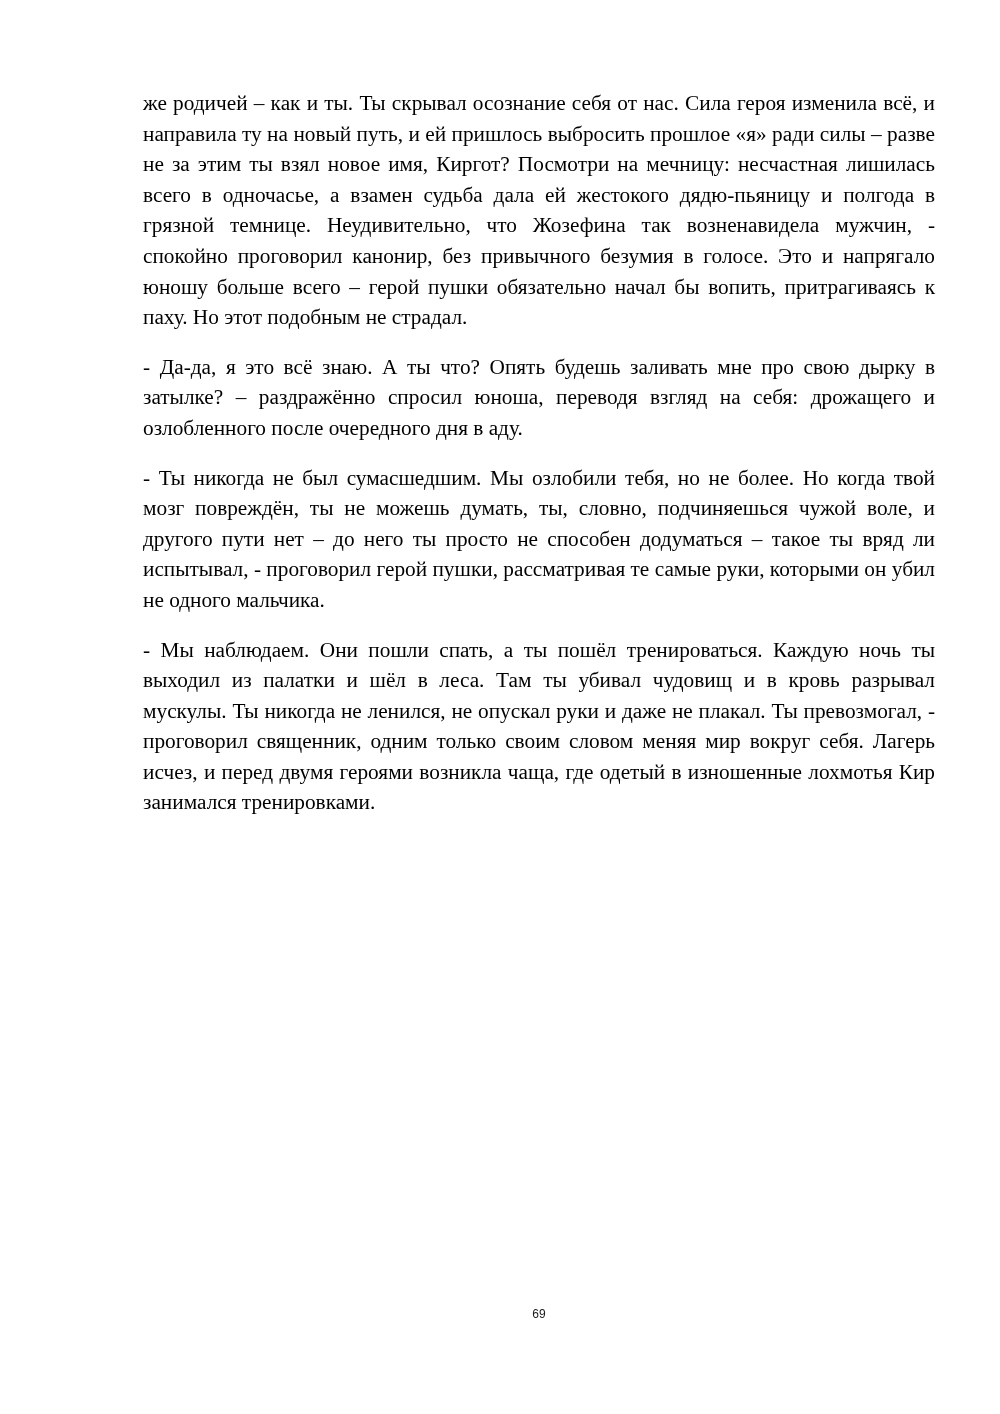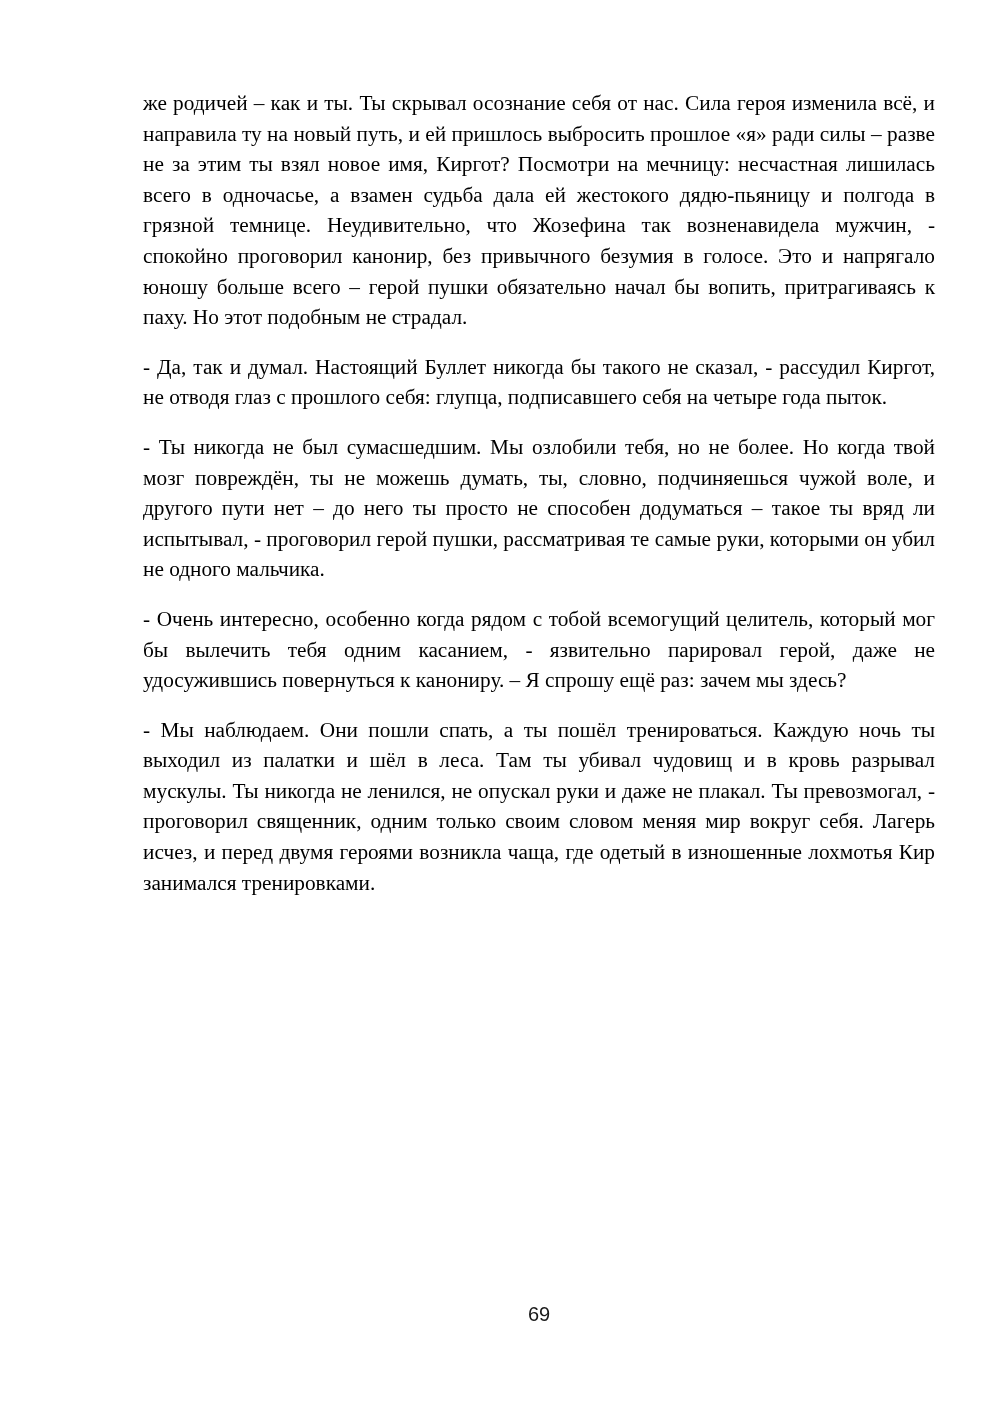--- a/index.html
+++ b/index.html
@@ -33,30 +33,29 @@
     margin: 0 0 19px 0;
     padding: 0;
   }
   .page-number {
     position: absolute;
     left: 143px;
     top: 1302px;
     width: 792px;
     text-align: center;
     font-family: "Liberation Sans", sans-serif;
-    font-size: 20px;
+    font-size: 12px;
     line-height: 24px;
     color: #1a1a1a;
   }
 </style>
 </head>
 <body>
 
 <main class="page">
   <div class="text-block">
     <p>же родичей – как и ты. Ты скрывал осознание себя от нас. Сила героя изменила всё, и направила ту на новый путь, и ей пришлось выбросить прошлое «я» ради силы – разве не за этим ты взял новое имя, Киргот? Посмотри на мечницу: несчастная лишилась всего в одночасье, а взамен судьба дала ей жестокого дядю-пьяницу и полгода в грязной темнице. Неудивительно, что Жозефина так возненавидела мужчин, - спокойно проговорил канонир, без привычного безумия в голосе. Это и напрягало юношу больше всего – герой пушки обязательно начал бы вопить, притрагиваясь к паху. Но этот подобным не страдал.</p>
-    <p>- Да, так и думал. Настоящий Буллет никогда бы такого не сказал, - рассудил Киргот, не отводя глаз с прошлого себя: глупца, подписавшего себя на четыре года пыток.</p>
+    <p>- Да-да, я это всё знаю. А ты что? Опять будешь заливать мне про свою дырку в затылке? – раздражённо спросил юноша, переводя взгляд на себя: дрожащего и озлобленного после очередного дня в аду.</p>
     <p>- Ты никогда не был сумасшедшим. Мы озлобили тебя, но не более. Но когда твой мозг повреждён, ты не можешь думать, ты, словно, подчиняешься чужой воле, и другого пути нет – до него ты просто не способен додуматься – такое ты вряд ли испытывал, - проговорил герой пушки, рассматривая те самые руки, которыми он убил не одного мальчика.</p>
-    <p>- Очень интересно, особенно когда рядом с тобой всемогущий целитель, который мог бы вылечить тебя одним касанием, - язвительно парировал герой, даже не удосужившись повернуться к канониру. – Я спрошу ещё раз: зачем мы здесь?</p>
     <p>- Мы наблюдаем. Они пошли спать, а ты пошёл тренироваться. Каждую ночь ты выходил из палатки и шёл в леса. Там ты убивал чудовищ и в кровь разрывал мускулы. Ты никогда не ленился, не опускал руки и даже не плакал. Ты превозмогал, - проговорил священник, одним только своим словом меняя мир вокруг себя. Лагерь исчез, и перед двумя героями возникла чаща, где одетый в изношенные лохмотья Кир занимался тренировками.</p>
   </div>
   <div class="page-number">69</div>
 </main>
 
 </body></html>

